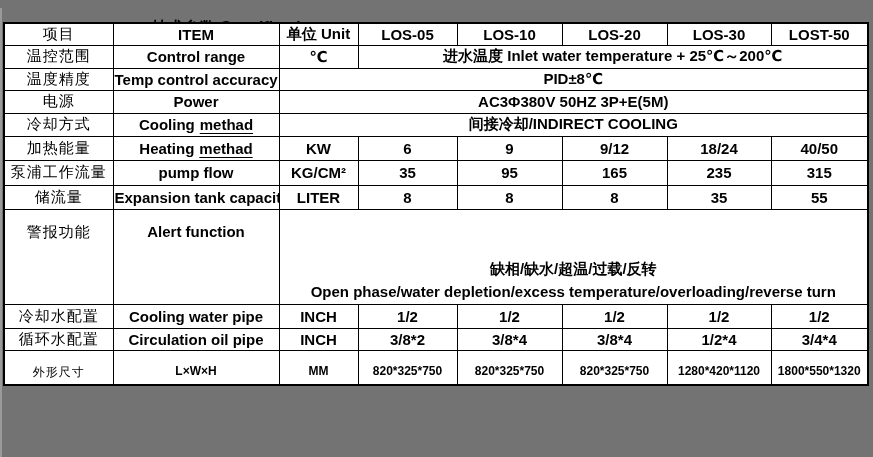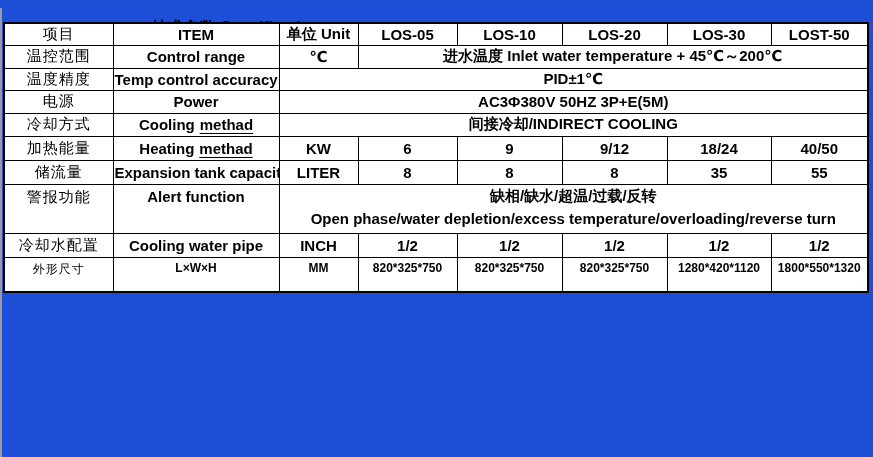--- a/index.html
+++ b/index.html
@@ -1,37 +1,37 @@
 <!DOCTYPE html>
 <html><head>
 <meta charset="utf-8">
 <style>
   * { margin:0; padding:0; box-sizing:border-box; }
   html,body { width:873px; height:457px; background:#fff; overflow:hidden;
               font-family:"Liberation Sans","DejaVu Sans",sans-serif; color:#000; }
-  .stage { position:relative; width:873px; height:457px; background:#1d4ed8; }
+  .stage { position:relative; width:873px; height:457px; background:#737373; }
 
   .edge-line { position:absolute; left:0; top:8px; width:2px; height:449px; background:#9a9a9a; }
 
   .title { position:absolute; left:132px; top:0; height:21px; font-size:16px; font-weight:700;
            white-space:pre; }
   .title-underline { display:inline-block; border-bottom:2px solid #000; padding:0 2px 0 2px; line-height:19px; }
   .sq { text-decoration-line:underline; text-decoration-style:wavy; text-decoration-color:#d40000;
         text-decoration-thickness:1px; text-underline-offset:3px; text-decoration-skip-ink:none;text-decoration:underline; }
 
   table.spec { position:absolute; left:3px; top:22px; width:865px; border-collapse:collapse;
                table-layout:fixed; border:2px solid #000; background:#fff; }
   td, th { border:1px solid #000; text-align:center; vertical-align:middle;
            font-size:15px; font-weight:600; padding:0 1px; overflow:hidden; white-space:nowrap; }
   .zh { letter-spacing:1px; font-weight:500; }
   .r22{height:22px} .r23{height:23px} .r24{height:24px} .r25{height:25px}
   .r35{height:35px} .r49{height:49px}
-  tr.vtop td { vertical-align:top; padding-top:3px; }
+  tr.vtop td { vertical-align:top; padding-top:13px; }
   tr.dims td { font-size:12px; }
-  .alert-l1 { height:22px; line-height:22px; }
+  .alert-l1 { height:22px; line-height:22px;margin-top:48px; }
   .alert-l2 { height:24px; line-height:24px;text-align:center; }
   .gap { display:inline-block; width:5px; }
 </style>
 </head>
 <body>
 
 <div class="stage">
   <div class="edge-line"></div>
 
   <div class="title">
@@ -59,27 +59,27 @@
       <td>LOS-10</td>
       <td>LOS-20</td>
       <td>LOS-30</td>
       <td>LOST-50</td>
     </tr>
 
     <tr class="r23">
       <td class="zh">温控范围</td>
       <td>Control range</td>
       <td>℃</td>
-      <td colspan="5">进水温度 Inlet water temperature + 45℃～200℃</td>
+      <td colspan="5">进水温度 Inlet water temperature + 25℃～200℃</td>
     </tr>
 
     <tr class="r22">
       <td class="zh">温度精度</td>
       <td>Temp control accuracy</td>
-      <td colspan="6">PID±1℃</td>
+      <td colspan="6">PID±8℃</td>
     </tr>
 
     <tr class="r23">
       <td class="zh">电源</td>
       <td>Power</td>
       <td colspan="6">AC3Φ380V 50HZ 3P+E(5M)</td>
     </tr>
 
 
     <tr class="r23">
@@ -94,20 +94,30 @@
       <td>KW</td>
       <td>6</td>
       <td>9</td>
       <td>9/12</td>
       <td>18/24</td>
       <td>40/50</td>
     </tr>
 
 
 
+    <tr class="r25">
+      <td class="zh">泵浦工作流量</td>
+      <td>pump flow</td>
+      <td>KG/CM²</td>
+      <td>35</td>
+      <td>95</td>
+      <td>165</td>
+      <td>235</td>
+      <td>315</td>
+    </tr>
 
 
     <tr class="r24">
       <td class="zh">储流量</td>
       <td>Expansion tank capacity</td>
       <td>LITER</td>
       <td>8</td>
       <td>8</td>
       <td>8</td>
       <td>35</td>
@@ -127,20 +137,30 @@
       <td class="zh">冷却水配置</td>
       <td>Cooling water pipe</td>
       <td>INCH</td>
       <td>1/2</td>
       <td>1/2</td>
       <td>1/2</td>
       <td>1/2</td>
       <td>1/2</td>
     </tr>
 
+    <tr class="r22">
+      <td class="zh">循环水配置</td>
+      <td>Circulation oil pipe</td>
+      <td>INCH</td>
+      <td>3/8*2</td>
+      <td>3/8*4</td>
+      <td>3/8*4</td>
+      <td>1/2*4</td>
+      <td>3/4*4</td>
+    </tr>
 
     <tr class="r35 vtop dims">
       <td class="zh">外形尺寸</td>
       <td>L×W×H</td>
       <td>MM</td>
       <td>820*325*750</td>
       <td>820*325*750</td>
       <td>820*325*750</td>
       <td>1280*420*1120</td>
       <td>1800*550*1320</td>

